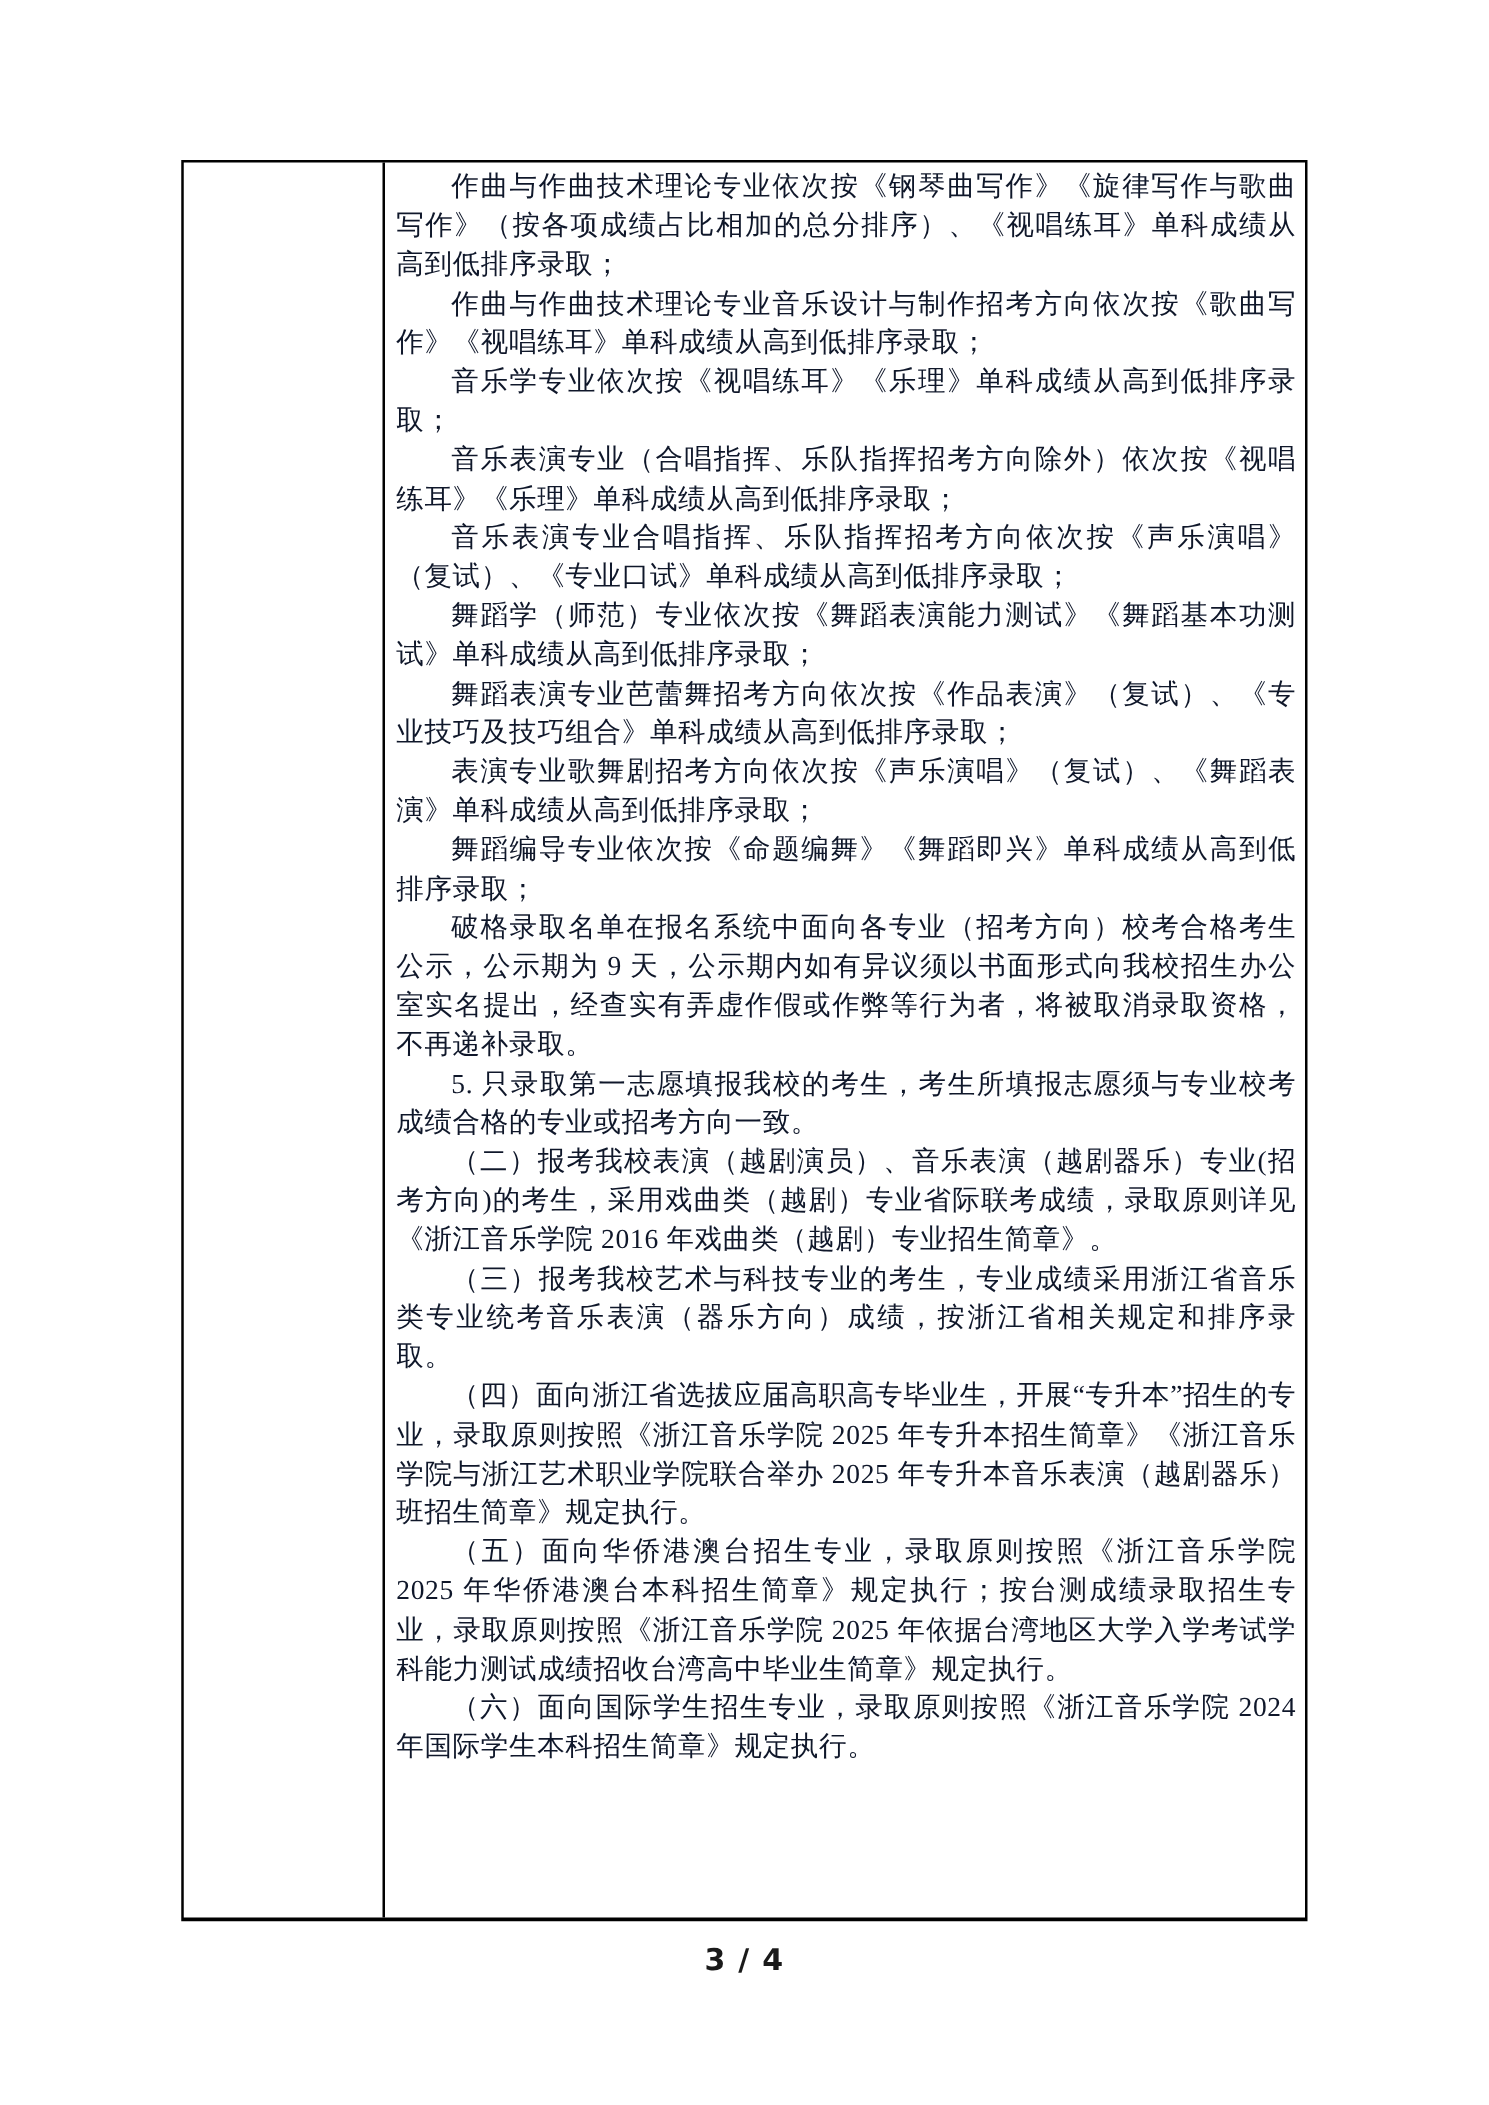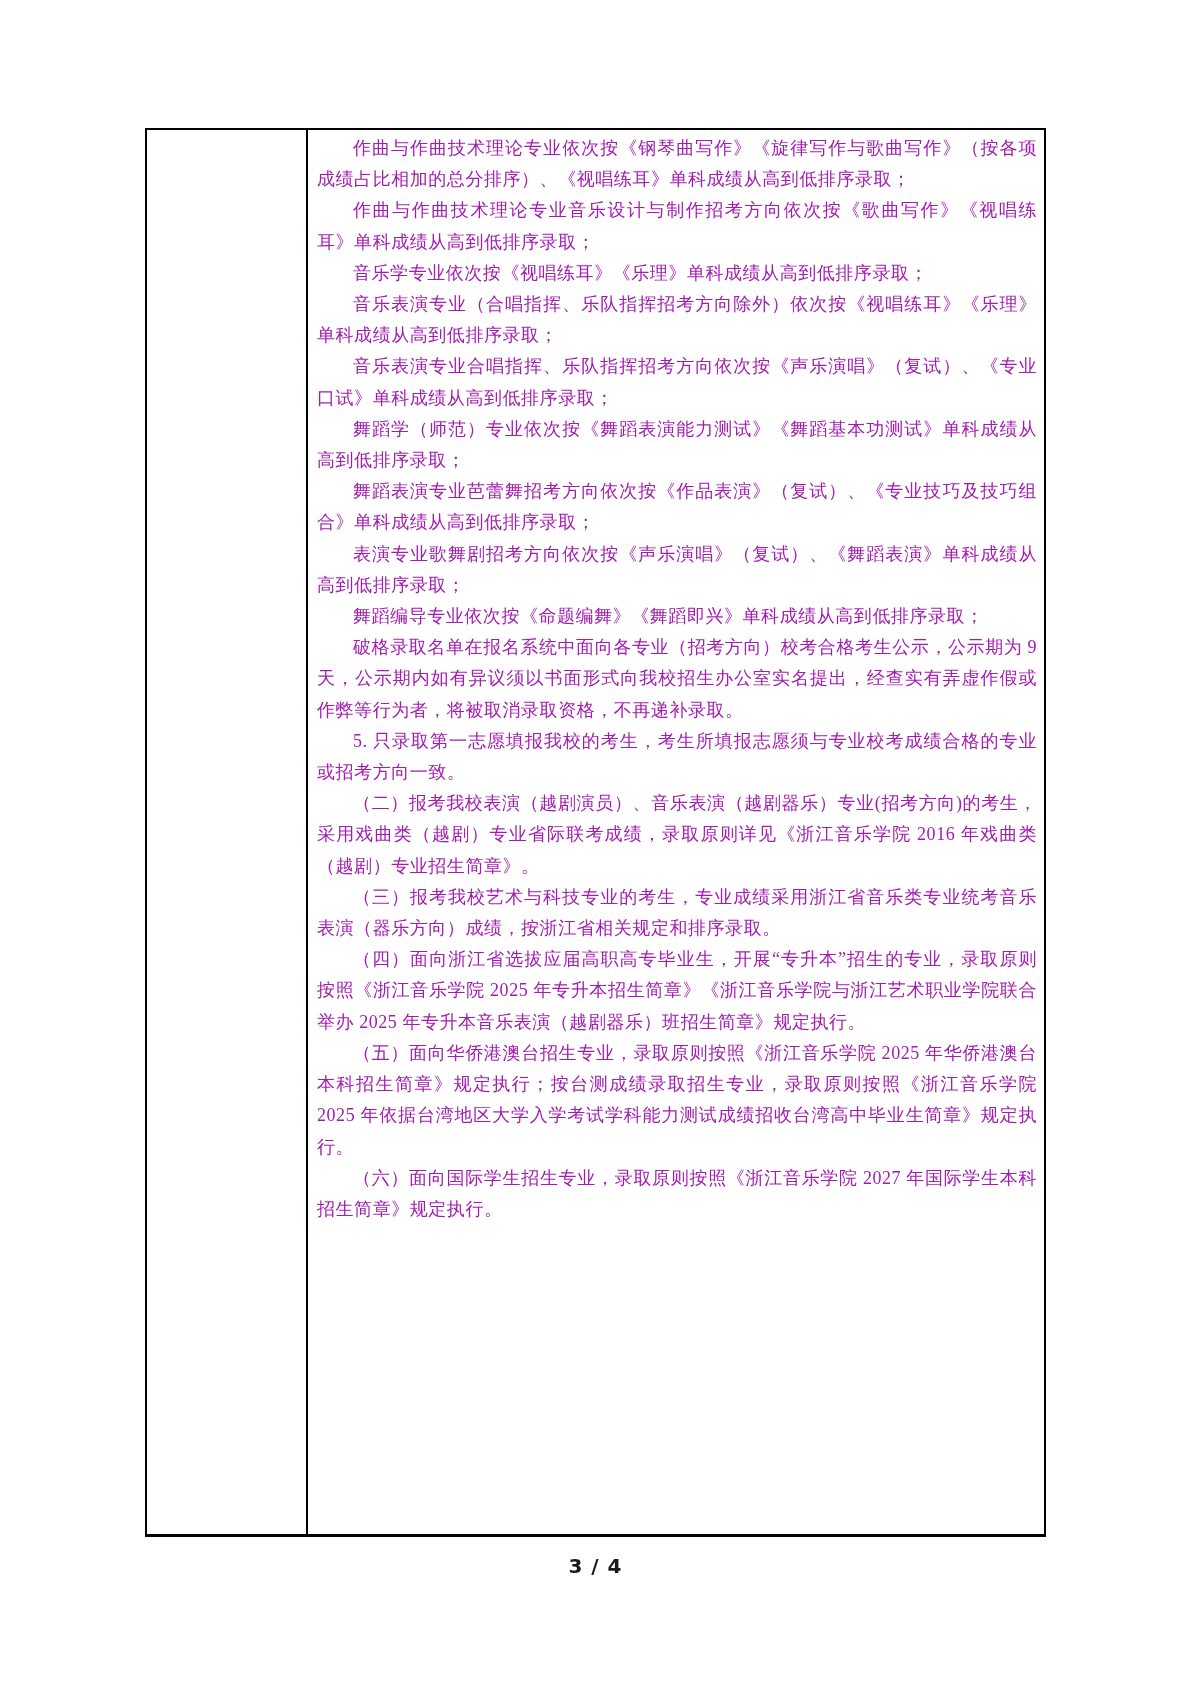--- a/index.html
+++ b/index.html
@@ -30,37 +30,37 @@
     width: 161px;
     border-right: 2px solid #000000;
     flex-shrink: 0;
   }
   .cell-right {
     flex: 1;
     padding: 3px 7px 0 9px;
     overflow: hidden;
   }
   .para {
-    font-size: 18px;
+    font-size: 22px;
     line-height: 31.2px;
     letter-spacing: 0.55px;
-    color: #a21caf;
+    color: #0f172a;
     text-align: justify;
     text-indent: 2em;
   }
   .footer {
     position: absolute;
     left: 0;
     width: 1191px;
     top: 1554px;
     text-align: center;
   }
   .footer span {
     font-family: "DejaVu Sans", "Liberation Sans", sans-serif;
-    font-size: 20px;
+    font-size: 24px;
     font-weight: 600;
     color: #1a1a1a;
     letter-spacing: 1px;
   }
 </style>
 </head>
 <body>
 
 <div class="page">
   <div class="doc-table">
@@ -74,19 +74,19 @@
         <p class="para">舞蹈学（师范）专业依次按《舞蹈表演能力测试》《舞蹈基本功测试》单科成绩从高到低排序录取；</p>
         <p class="para">舞蹈表演专业芭蕾舞招考方向依次按《作品表演》（复试）、《专业技巧及技巧组合》单科成绩从高到低排序录取；</p>
         <p class="para">表演专业歌舞剧招考方向依次按《声乐演唱》（复试）、《舞蹈表演》单科成绩从高到低排序录取；</p>
         <p class="para">舞蹈编导专业依次按《命题编舞》《舞蹈即兴》单科成绩从高到低排序录取；</p>
         <p class="para">破格录取名单在报名系统中面向各专业（招考方向）校考合格考生公示，公示期为 9 天，公示期内如有异议须以书面形式向我校招生办公室实名提出，经查实有弄虚作假或作弊等行为者，将被取消录取资格，不再递补录取。</p>
         <p class="para">5. 只录取第一志愿填报我校的考生，考生所填报志愿须与专业校考成绩合格的专业或招考方向一致。</p>
         <p class="para">（二）报考我校表演（越剧演员）、音乐表演（越剧器乐）专业(招考方向)的考生，采用戏曲类（越剧）专业省际联考成绩，录取原则详见《浙江音乐学院 2016 年戏曲类（越剧）专业招生简章》。</p>
         <p class="para">（三）报考我校艺术与科技专业的考生，专业成绩采用浙江省音乐类专业统考音乐表演（器乐方向）成绩，按浙江省相关规定和排序录取。</p>
         <p class="para">（四）面向浙江省选拔应届高职高专毕业生，开展“专升本”招生的专业，录取原则按照《浙江音乐学院 2025 年专升本招生简章》《浙江音乐学院与浙江艺术职业学院联合举办 2025 年专升本音乐表演（越剧器乐）班招生简章》规定执行。</p>
         <p class="para">（五）面向华侨港澳台招生专业，录取原则按照《浙江音乐学院 2025 年华侨港澳台本科招生简章》规定执行；按台测成绩录取招生专业，录取原则按照《浙江音乐学院 2025 年依据台湾地区大学入学考试学科能力测试成绩招收台湾高中毕业生简章》规定执行。</p>
-        <p class="para">（六）面向国际学生招生专业，录取原则按照《浙江音乐学院 2027 年国际学生本科招生简章》规定执行。</p>
+        <p class="para">（六）面向国际学生招生专业，录取原则按照《浙江音乐学院 2024 年国际学生本科招生简章》规定执行。</p>
       </div>
   </div>
   <div class="footer">
     <span>3 / 4</span>
   </div>
 </div>
 
 </body></html>

